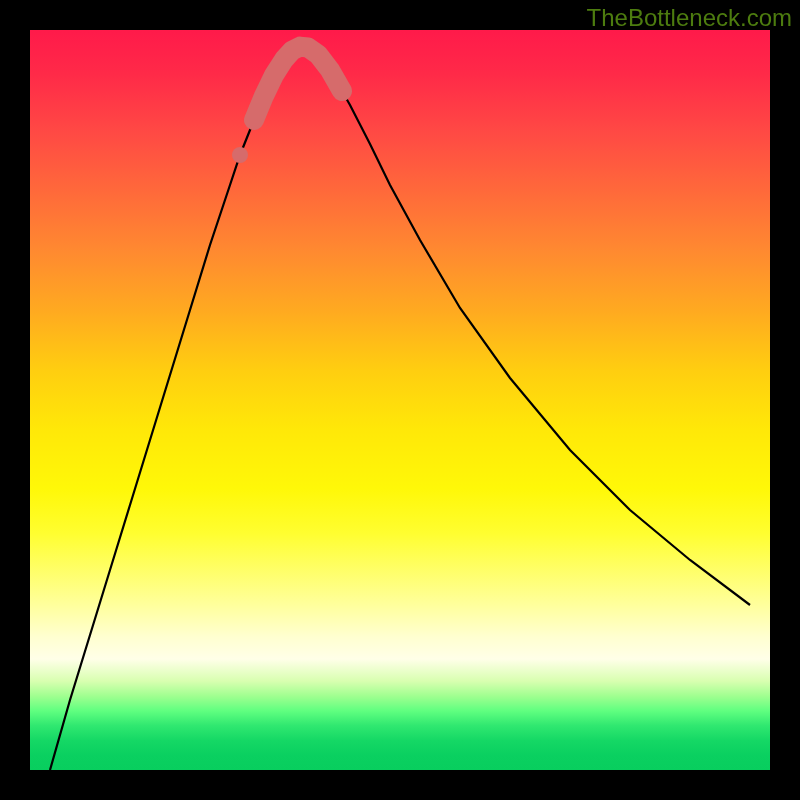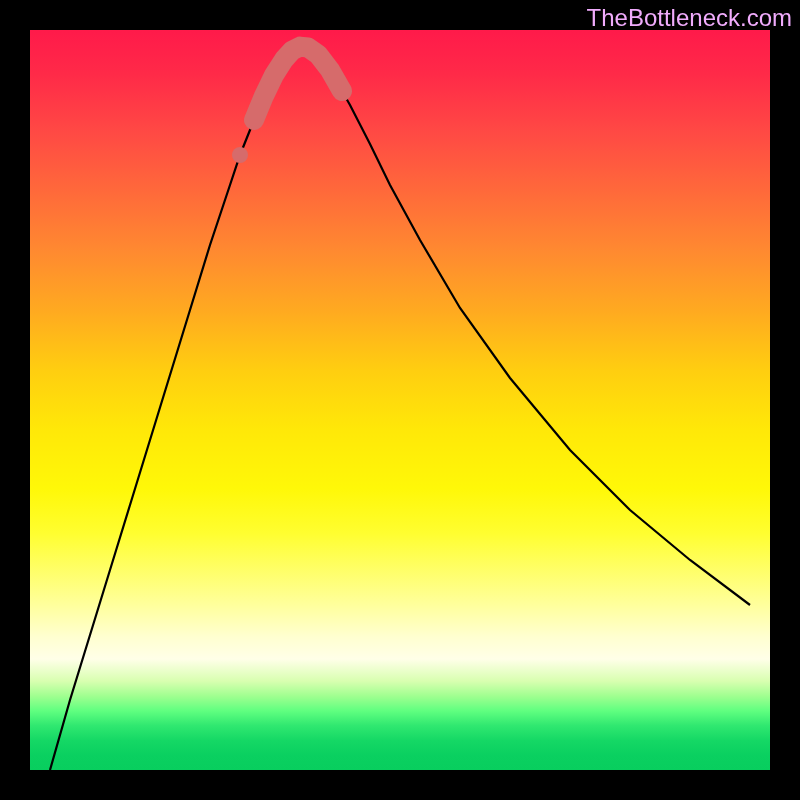--- a/index.html
+++ b/index.html
@@ -39,21 +39,21 @@
       #0ad060 98%,
       #08ce5e 100%
     );
   }
   .watermark {
     position: absolute;
     top: 4px;
     right: 8px;
     font-family: Arial, Helvetica, sans-serif;
     font-size: 24px;
-    color: #f0abfc;
+    color: #4d7c0f;
     font-weight: normal;
     z-index: 10;
   }
   .curve {
     position: absolute;
     left: 30px;
     top: 30px;
     z-index: 5;
   }
   .markers {

